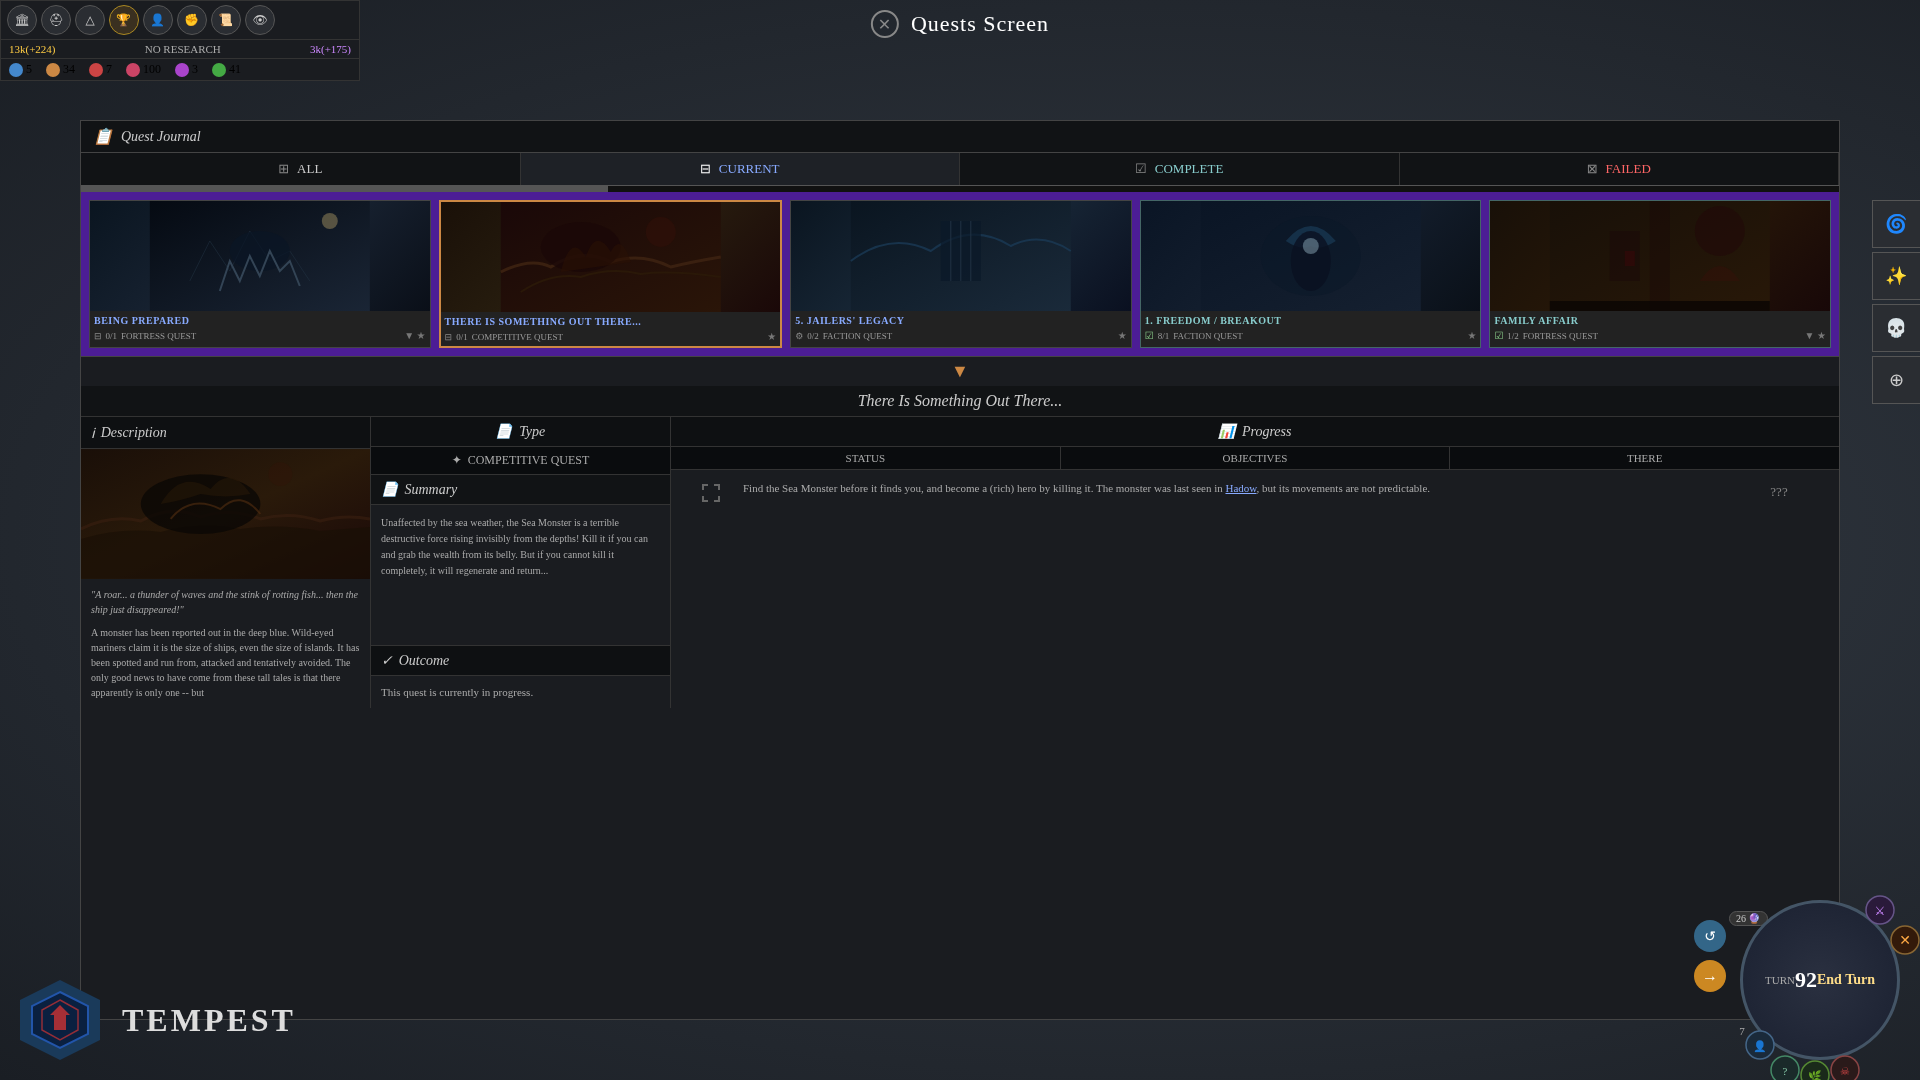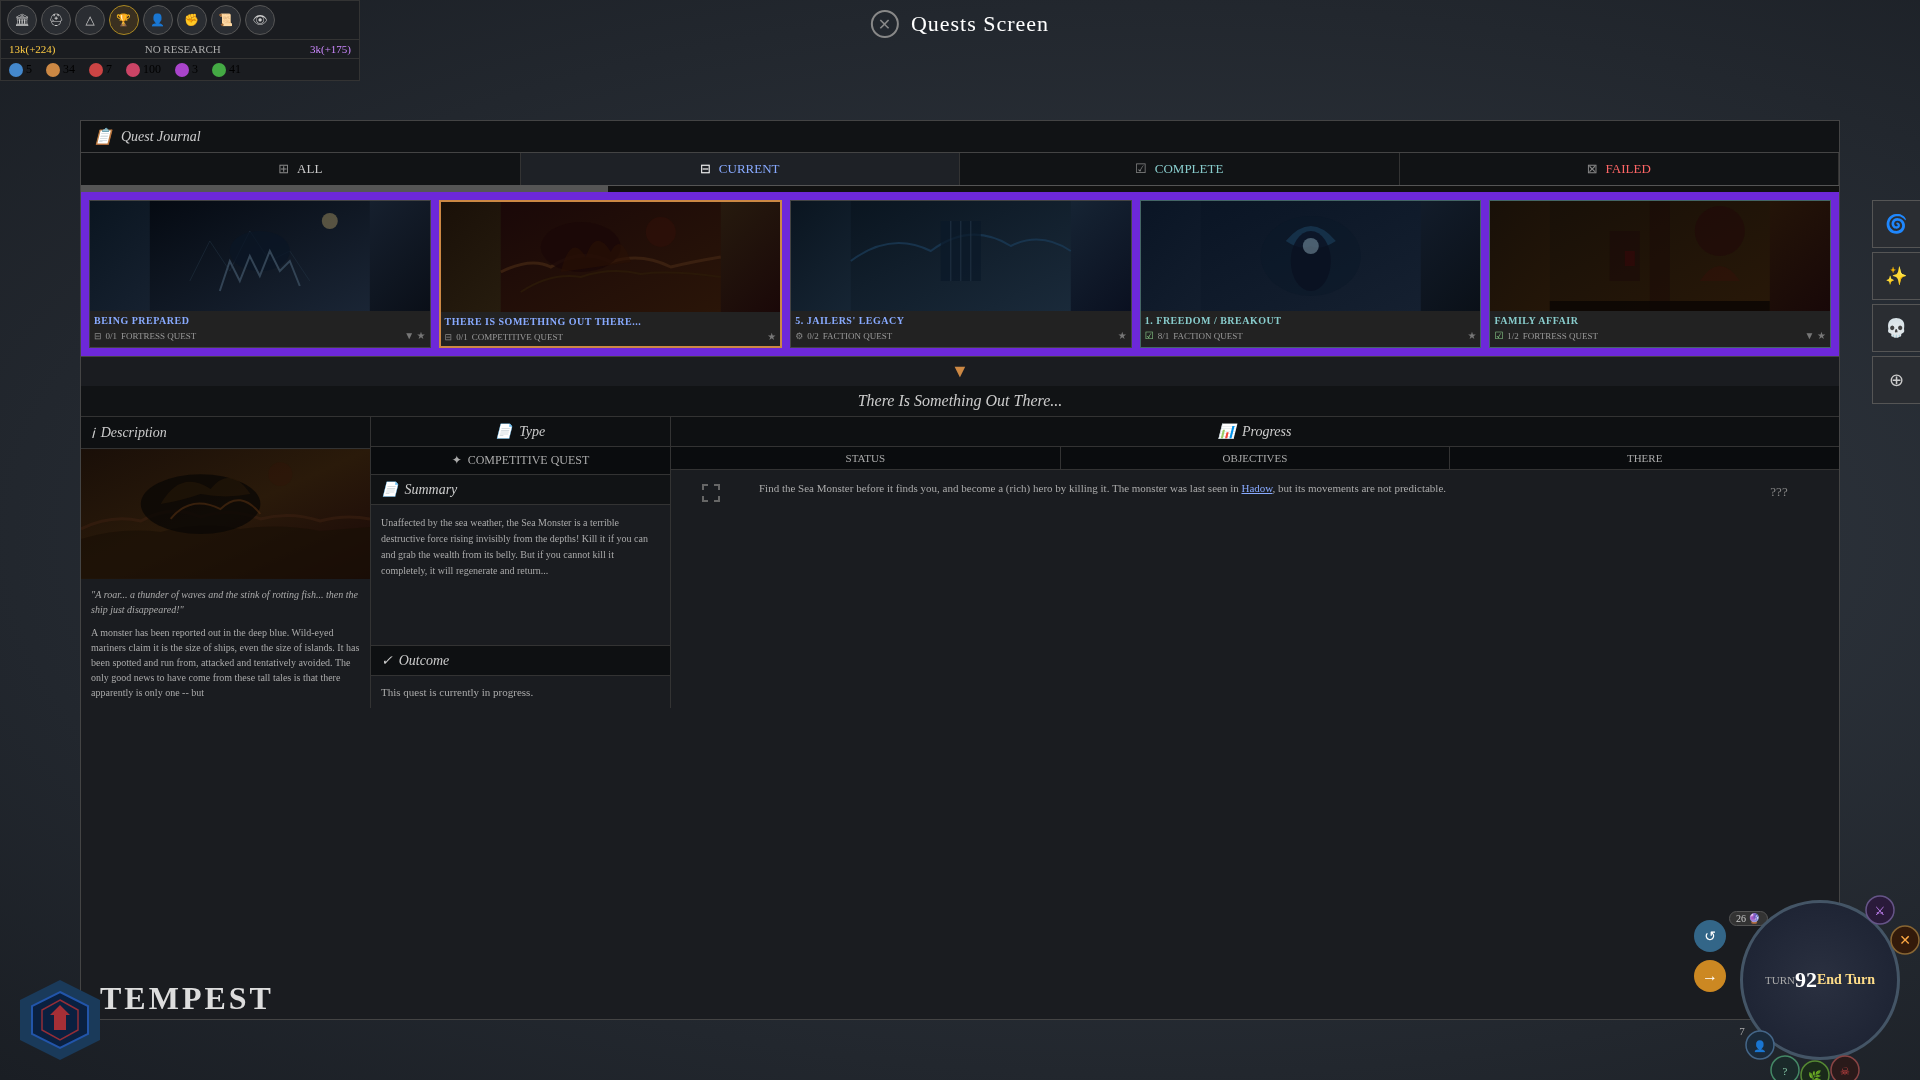--- a/index.html
+++ b/index.html
@@ -166,21 +166,21 @@
       background: #555;
       position: absolute;
       left: 0;
     }
 
     
     .quest-cards {
       display: flex;
       padding: 8px;
       gap: 8px;
-      background: #6d28d9;
+      background: #4c1d95;
       border-bottom: 1px solid #444;
     }
     .quest-card {
       flex: 1;
       background: #222;
       border: 1px solid #444;
       cursor: pointer;
       overflow: hidden;
       position: relative;
     }
@@ -377,21 +377,21 @@
       padding: 5px 10px;
       font-size: 11px;
       color: #aaaaaa;
       text-align: center;
       border-right: 1px solid #333;
     }
     .progress-sub-item:last-child { border-right: none; }
     .progress-row {
       display: flex;
       padding: 10px;
-      gap: 18px;
+      gap: 2px;
     }
     .progress-status-cell {
       width: 60px;
       display: flex;
       align-items: flex-start;
       justify-content: center;
       padding-top: 4px;
     }
     .status-square {
       width: 18px; height: 18px;
@@ -511,22 +511,22 @@
       font-size: 10px;
       color: #ccc;
     }
 
     
     .tempest-logo {
       position: absolute;
       bottom: 20px;
       left: 20px;
       display: flex;
-      align-items: flex-start;
-      gap: 0;
+      align-items: center;
+      gap: 22px;
     }
     .tempest-hex {
       width: 80px; height: 80px;
       background: #1a3a5a;
       clip-path: polygon(50% 0%, 100% 25%, 100% 75%, 50% 100%, 0% 75%, 0% 25%);
       display: flex; align-items: center; justify-content: center;
       color: #ff4444;
       font-size: 24px;
     }
     .tempest-text {

